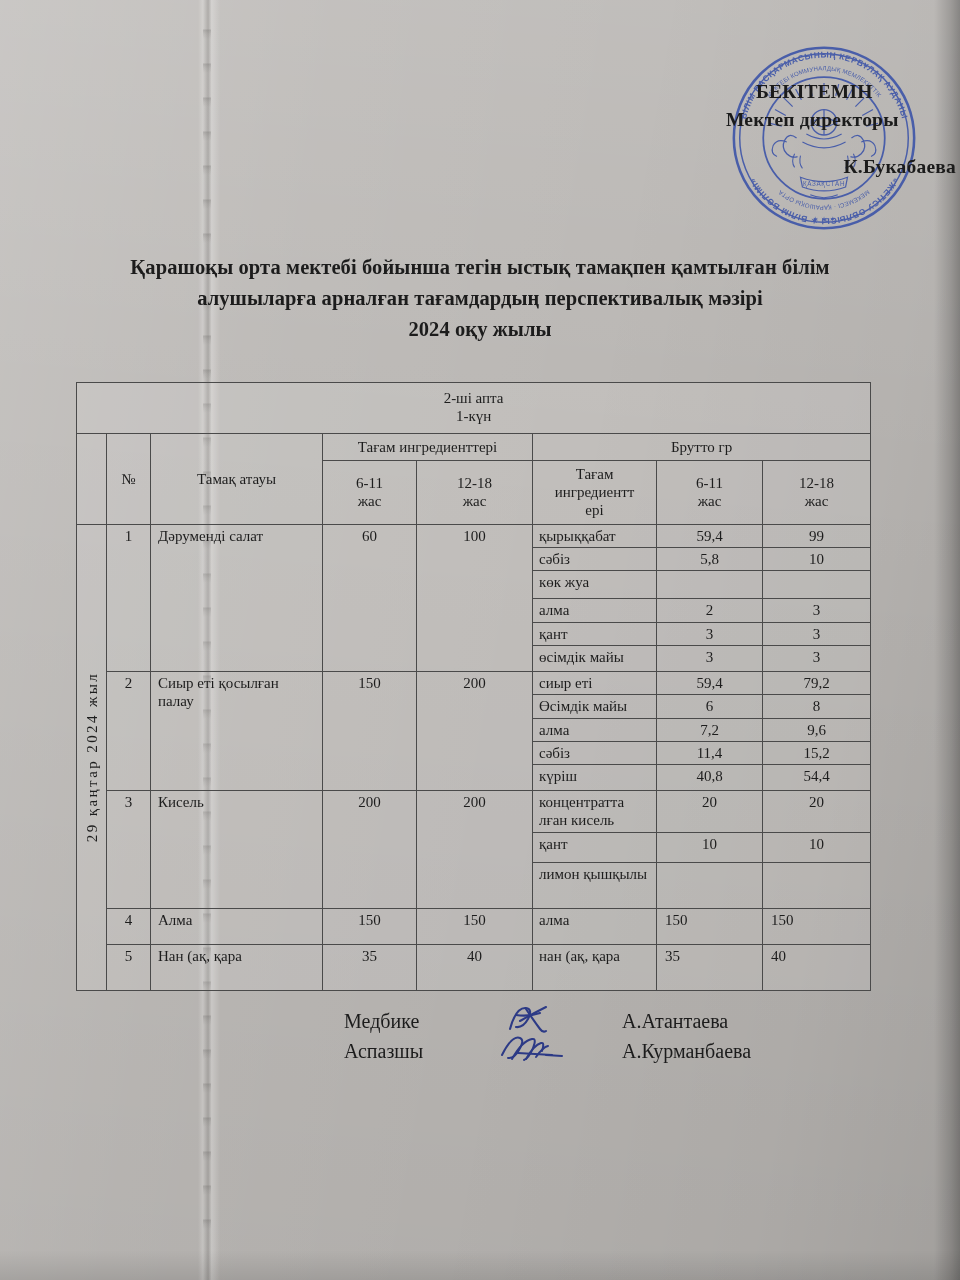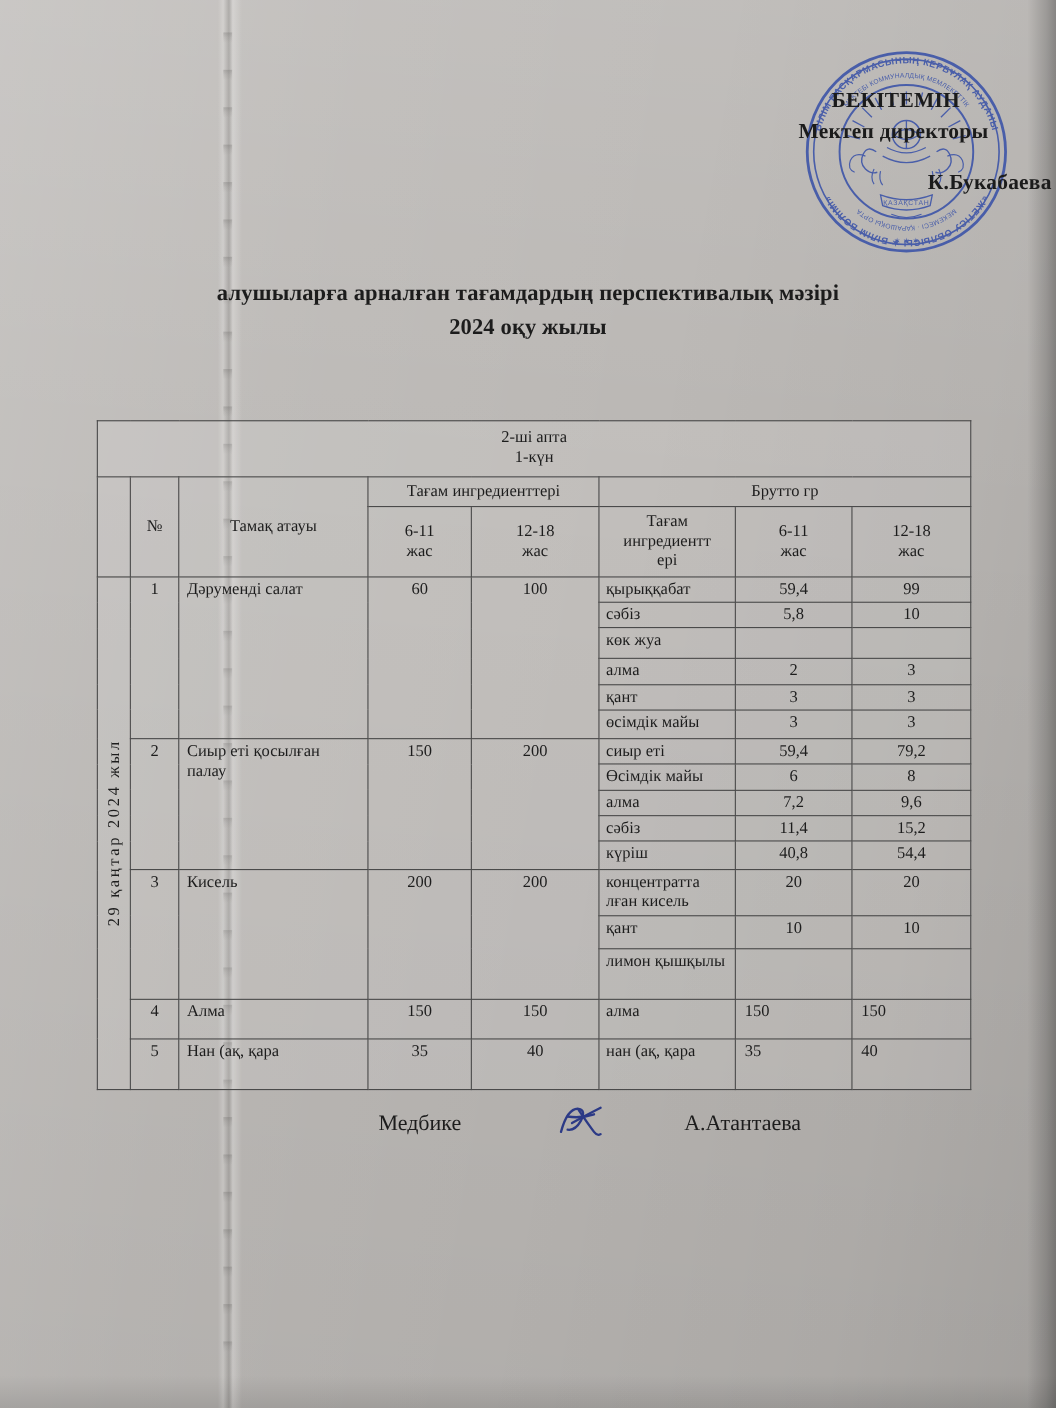--- a/index.html
+++ b/index.html
@@ -113,21 +113,21 @@
     font-size: 20.5px;
     line-height: 1.52;
     letter-spacing: 0.1px;
     z-index: 3;
   }
 
   
   .menu-table-wrap {
     position: absolute;
     top: 382px;
-    left: 88px;
+    left: 76px;
     width: 794px;
     z-index: 3;
   }
   table.menu {
     border-collapse: collapse;
     width: 100%;
     table-layout: fixed;
     background: transparent;
   }
   table.menu td, table.menu th {
@@ -287,20 +287,21 @@
     </svg>
   </div>
 
   <div class="approval-block">
     <div class="approval-line1">БЕКІТЕМІН</div>
     <div class="approval-line2">Мектеп директоры</div>
     <div class="approval-line3">К.Букабаева</div>
   </div>
 
   <div class="doc-title">
+    <div>Қарашоқы орта мектебі бойынша тегін ыстық тамақпен қамтылған білім</div>
     <div>алушыларға арналған тағамдардың перспективалық мәзірі</div>
     <div>2024 оқу жылы</div>
   </div>
 
   <div class="menu-table-wrap">
     <table class="menu">
       <colgroup>
         <col style="width:30px">
         <col style="width:44px">
         <col style="width:172px">
@@ -462,17 +463,33 @@
           <g fill="none" stroke="#2c3a86" stroke-width="2.1" stroke-linecap="round">
             <path d="M 14,30 q 6,-22 16,-21 q 7,1 2,11 q -5,9 -12,8"></path>
             <path d="M 24,22 q 14,-8 26,-14"></path>
             <path d="M 30,10 q 8,12 14,20 q 3,4 6,2"></path>
             <path d="M 20,16 q 12,2 24,-2"></path>
           </g>
         </svg>
       </span>
       <span class="sig-name">А.Атантаева</span>
     </div>
+    <div class="sig-row">
+      <span class="sig-role">Аспазшы</span>
+      <span class="sig-mark">
+        <svg viewBox="0 0 86 40" xmlns="http://www.w3.org/2000/svg">
+          <g fill="none" stroke="#2c3a86" stroke-width="2" stroke-linecap="round">
+            <path d="M 6,26 q 10,-20 18,-17 q 5,2 -1,12 q -5,9 -11,8"></path>
+            <path d="M 16,30 q 10,-18 20,-20 q 5,-1 1,9 q -4,10 -9,12"></path>
+            <path d="M 30,30 q 8,-14 15,-16 q 4,-1 1,8"></path>
+            <path d="M 40,28 q 7,-10 12,-11"></path>
+            <path d="M 22,24 l 34,2"></path>
+            <path d="M 50,26 l 16,1"></path>
+          </g>
+        </svg>
+      </span>
+      <span class="sig-name">А.Курманбаева</span>
+    </div>
   </div>
 
   <div class="edge-shadow-right"></div>
   <div class="edge-shadow-bottom"></div>
 </div>
 
 </body></html>

